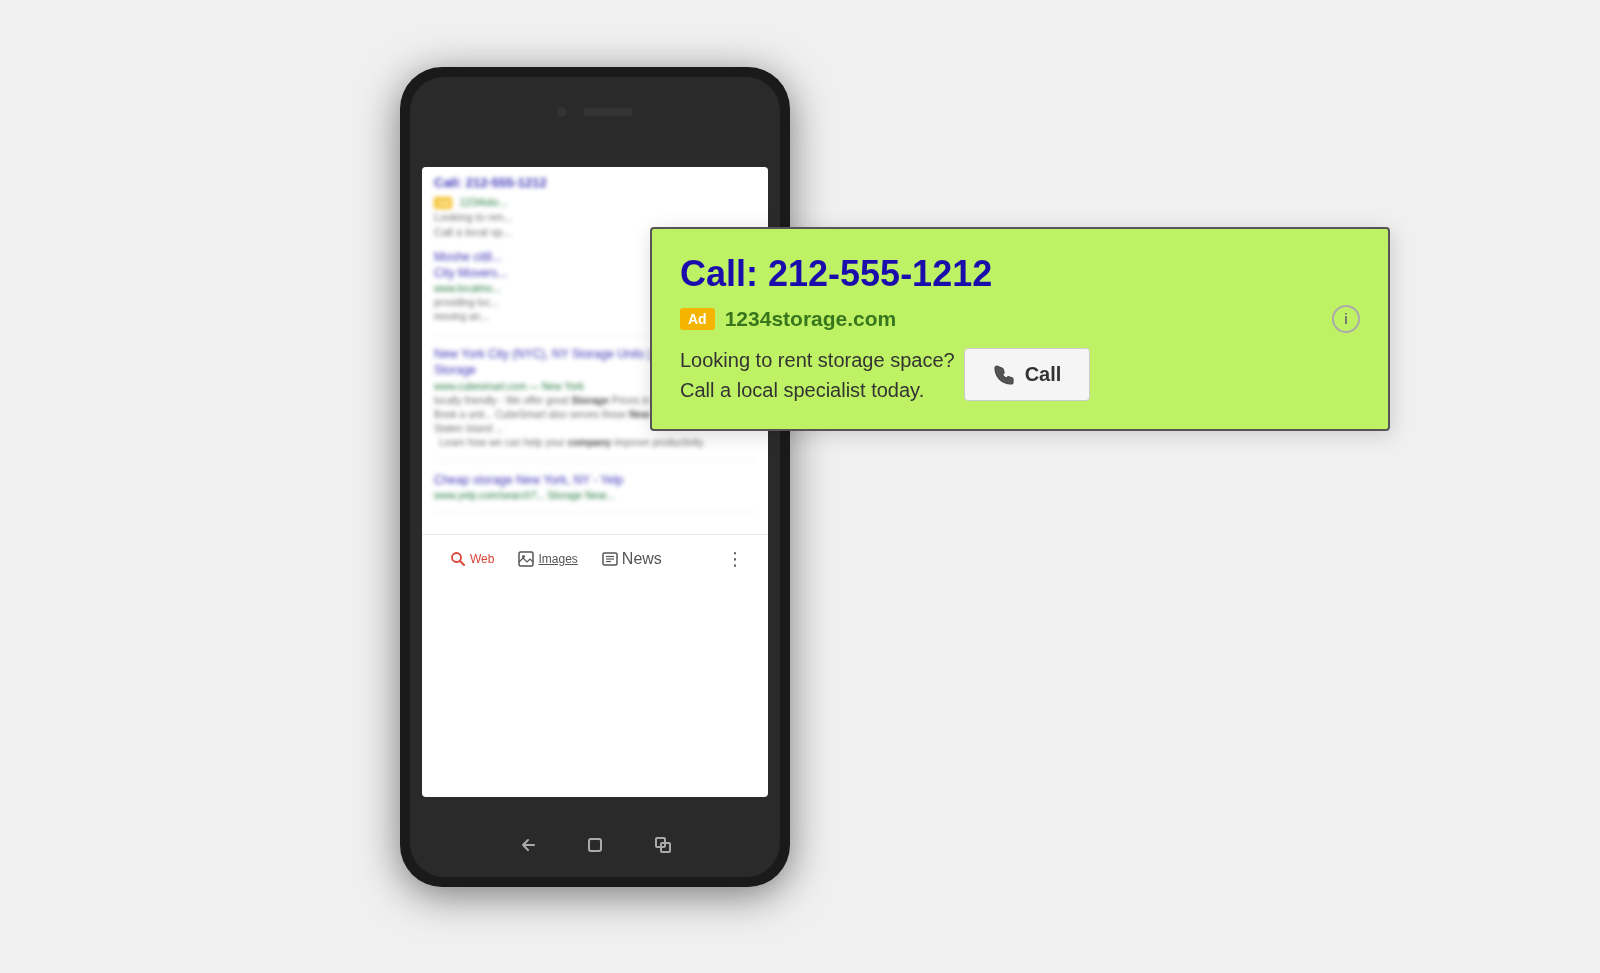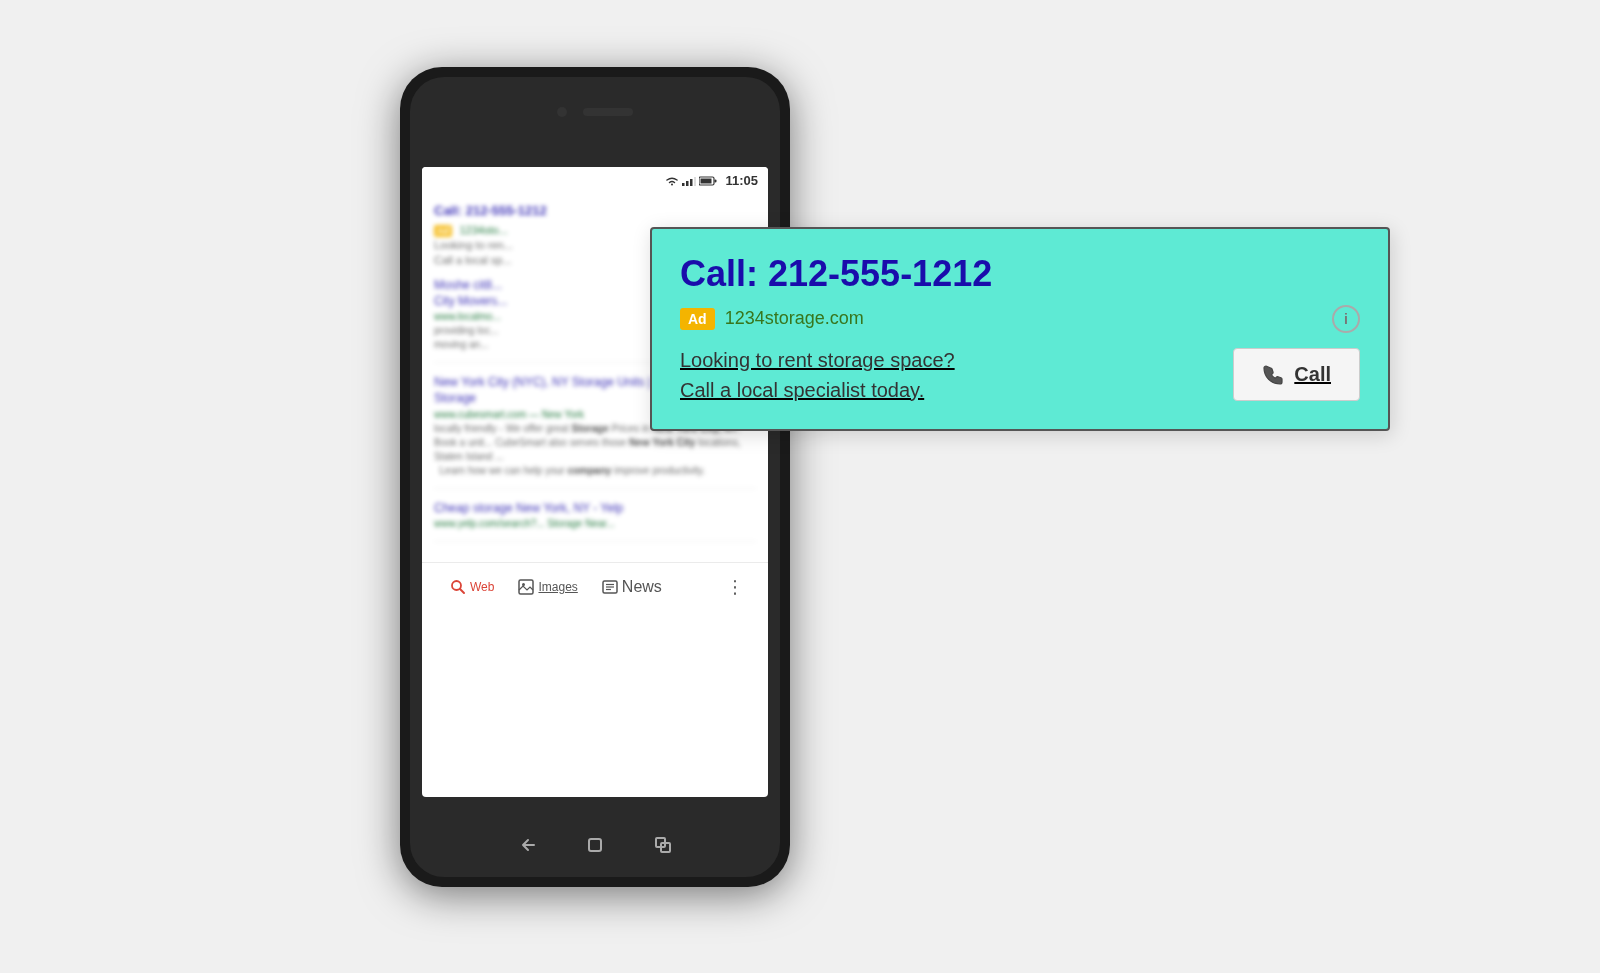--- a/index.html
+++ b/index.html
@@ -241,21 +241,21 @@
       color: #555;
       padding: 8px;
     }
 
     
     .ad-card {
       position: absolute;
       left: 300px;
       top: 180px;
       width: 740px;
-      background: #5eead4;
+      background: #bef264;
       border: 2px solid #555;
       border-radius: 4px;
       padding: 24px 28px;
       z-index: 10;
       box-shadow: 2px 4px 20px rgba(0,0,0,0.15);
     }
 
     .ad-card-phone {
       font-size: 36px;
       font-weight: bold;
@@ -278,46 +278,44 @@
       background: #f4b400;
       color: #fff;
       font-size: 14px;
       font-weight: bold;
       padding: 3px 8px;
       border-radius: 3px;
       min-width: 34px;
     }
 
     .ad-card-url {
-      font-size: 18px;
+      font-size: 21px;
       color: #38761d;
-      font-weight: normal;
+      font-weight: bold;
     }
 
     .ad-card-info-btn {
       margin-left: auto;
       width: 28px;
       height: 28px;
       border-radius: 50%;
       border: 2px solid #aaa;
       display: flex;
       align-items: center;
       justify-content: center;
       color: #777;
       font-size: 14px;
       font-weight: bold;
       cursor: pointer;
     }
 
     .ad-card-body {
       display: flex;
       align-items: center;
-      justify-content: space-between;
       margin-top: 8px;
-      text-decoration: underline;
     }
 
     .ad-card-desc {
       font-size: 20px;
       color: #333;
       line-height: 1.5;
     }
 
     .call-button {
       background: #f5f5f5;
@@ -343,44 +341,20 @@
   <div class="phone">
     <div class="phone-inner">
 
       <div class="phone-camera">
         <div class="camera-dot"></div>
         <div class="speaker-grill"></div>
       </div>
 
       <div class="phone-screen">
 
-        <div class="status-bar">
-          <div class="status-icons">
-
-            <svg width="14" height="10" viewBox="0 0 14 10">
-              <path d="M7 8.5 L7 8.5" stroke="#333" stroke-width="2" stroke-linecap="round"></path>
-              <path d="M4.5 6.5 Q7 4.5 9.5 6.5" stroke="#333" stroke-width="1.5" fill="none" stroke-linecap="round"></path>
-              <path d="M2 4 Q7 0.5 12 4" stroke="#333" stroke-width="1.5" fill="none" stroke-linecap="round"></path>
-            </svg>
-
-            <svg width="14" height="10" viewBox="0 0 14 10">
-              <rect x="0" y="7" width="2.5" height="3" fill="#333"></rect>
-              <rect x="4" y="5" width="2.5" height="5" fill="#333"></rect>
-              <rect x="8" y="3" width="2.5" height="7" fill="#333"></rect>
-              <rect x="12" y="1" width="2.5" height="9" fill="#ddd"></rect>
-            </svg>
-
-            <svg width="18" height="10" viewBox="0 0 18 10">
-              <rect x="0" y="1" width="15" height="8" rx="1.5" stroke="#333" stroke-width="1.2" fill="none"></rect>
-              <rect x="15.5" y="3.5" width="2" height="3" rx="1" fill="#333"></rect>
-              <rect x="1.5" y="2.5" width="11" height="5" fill="#333"></rect>
-            </svg>
-          </div>
-          <span style="font-size:13px;font-weight:bold;color:#333;">11:05</span>
-        </div>
 
 
         <div class="results-area">
 
           <div class="ad-result">
             <div class="ad-call">
               Call: 212-555-1212
             </div>
             <div>
               <span class="ad-badge">Ad</span>

